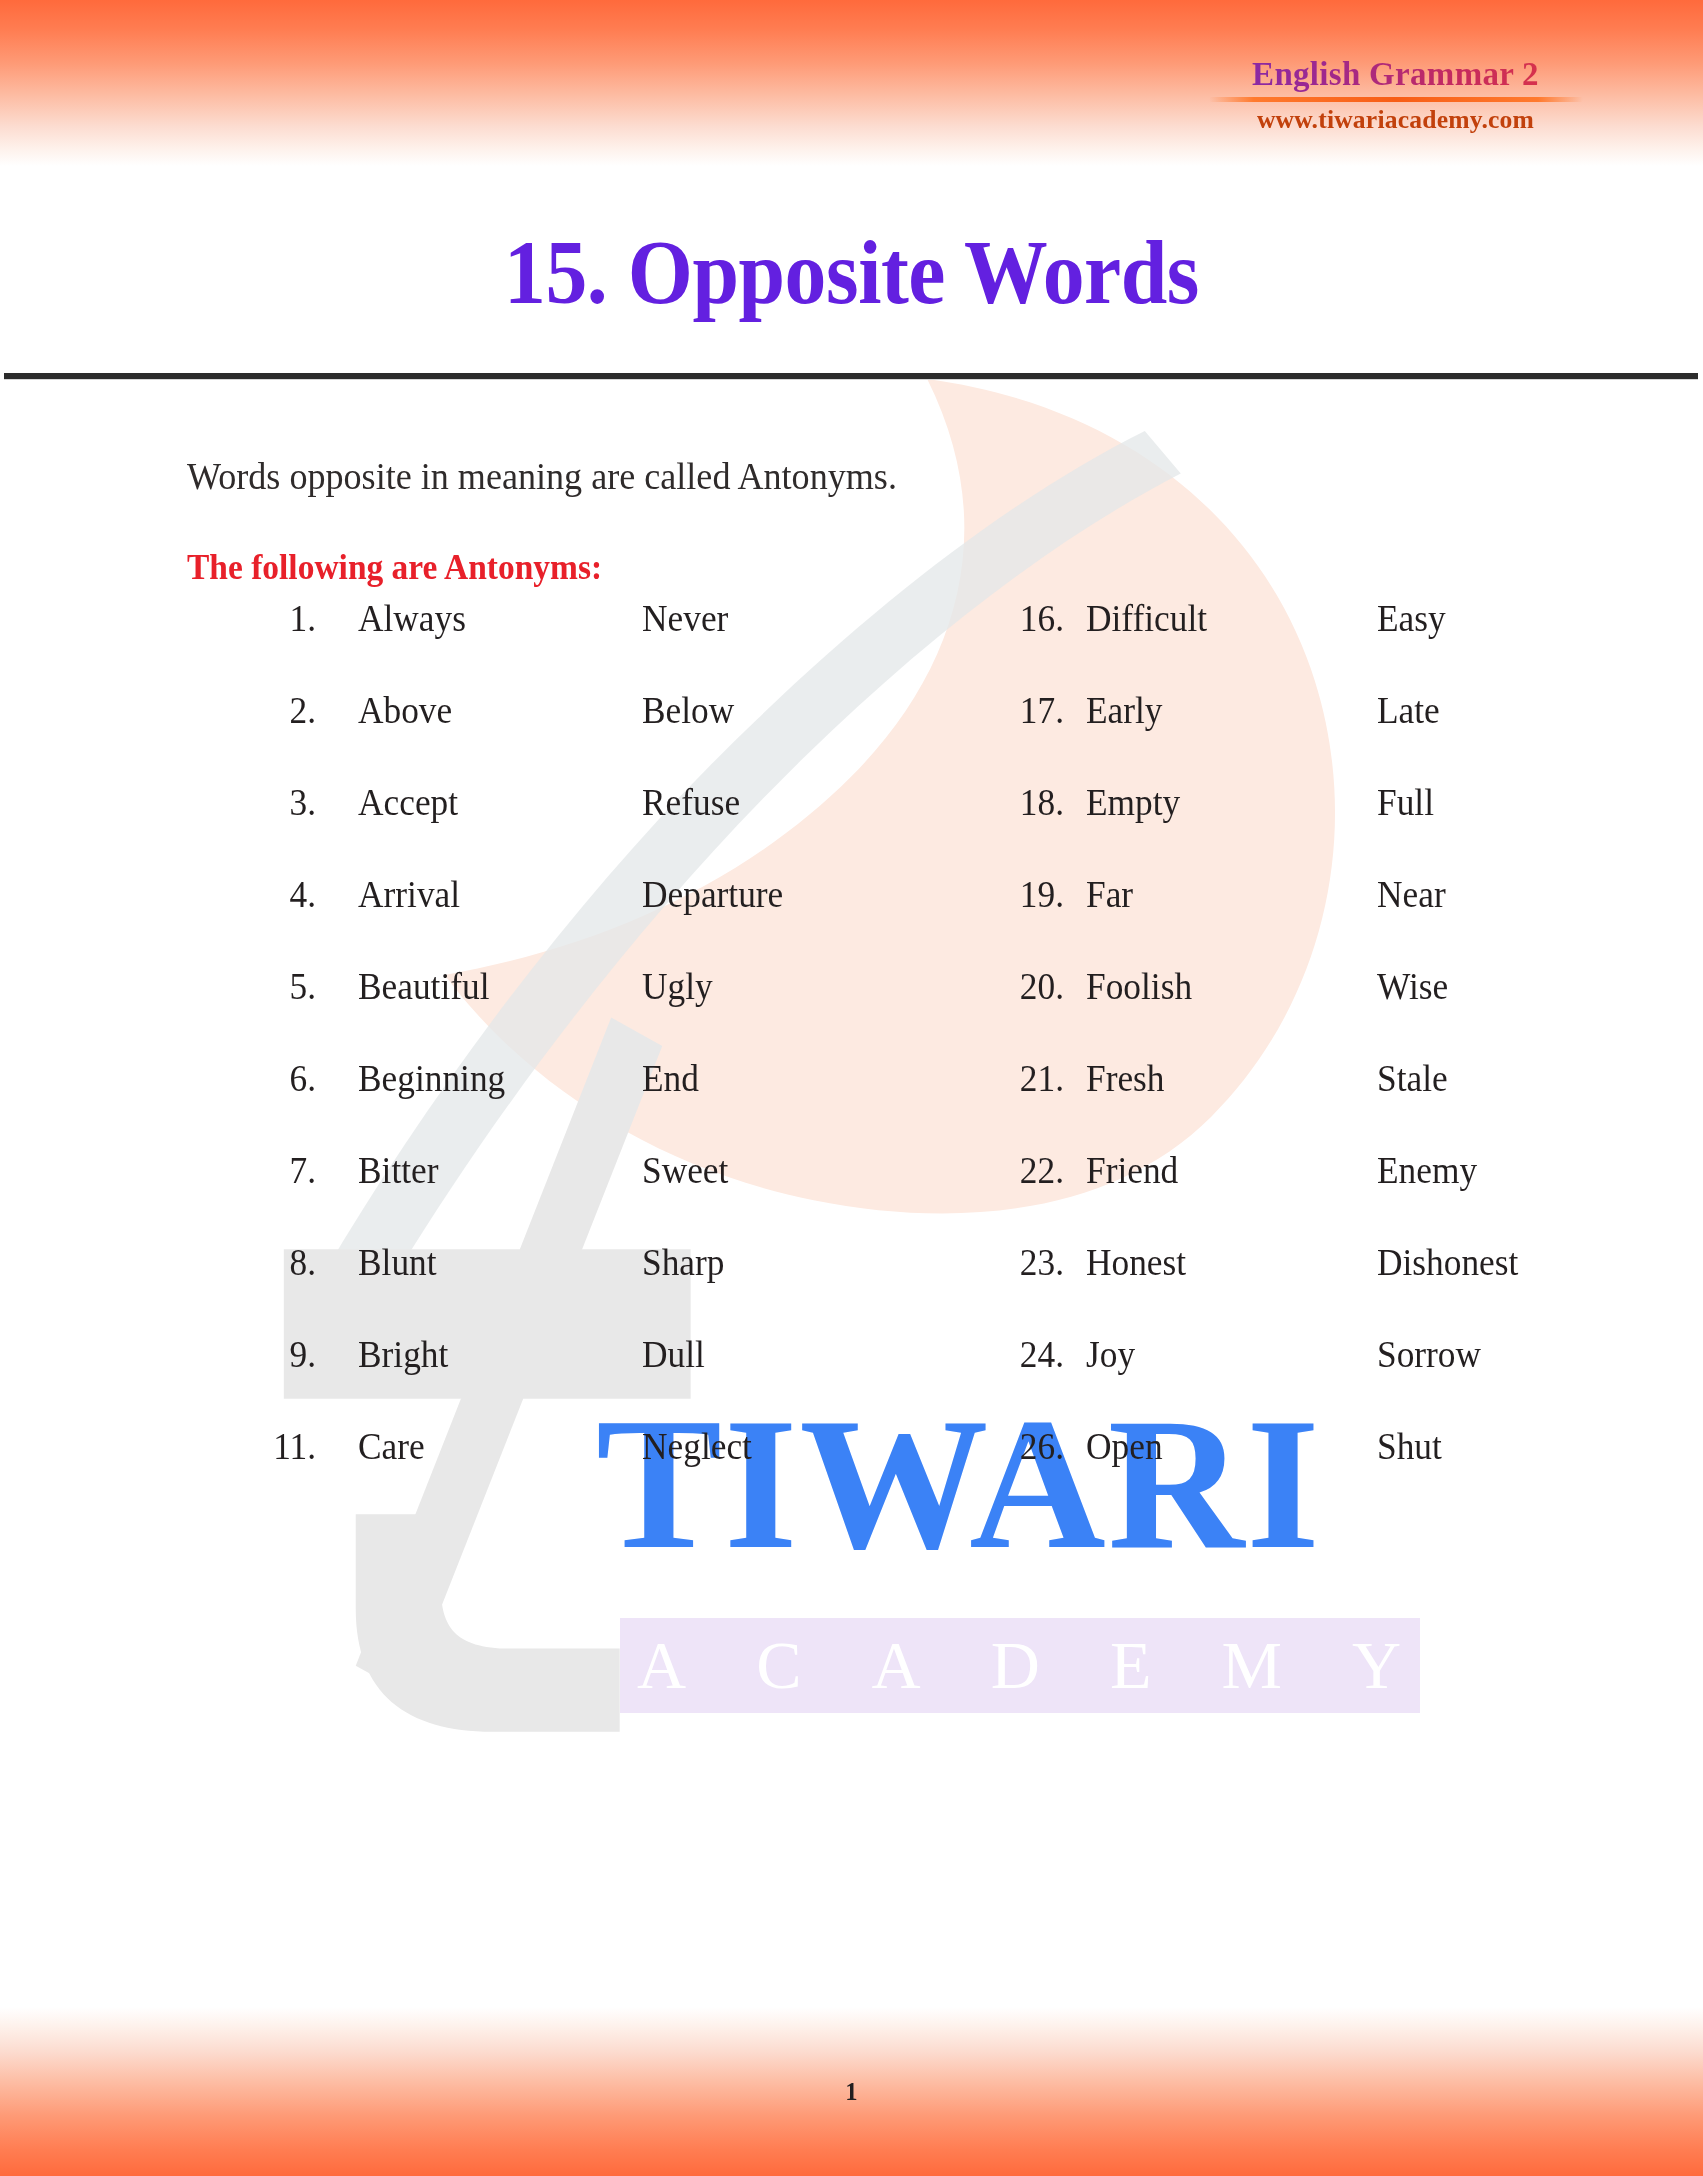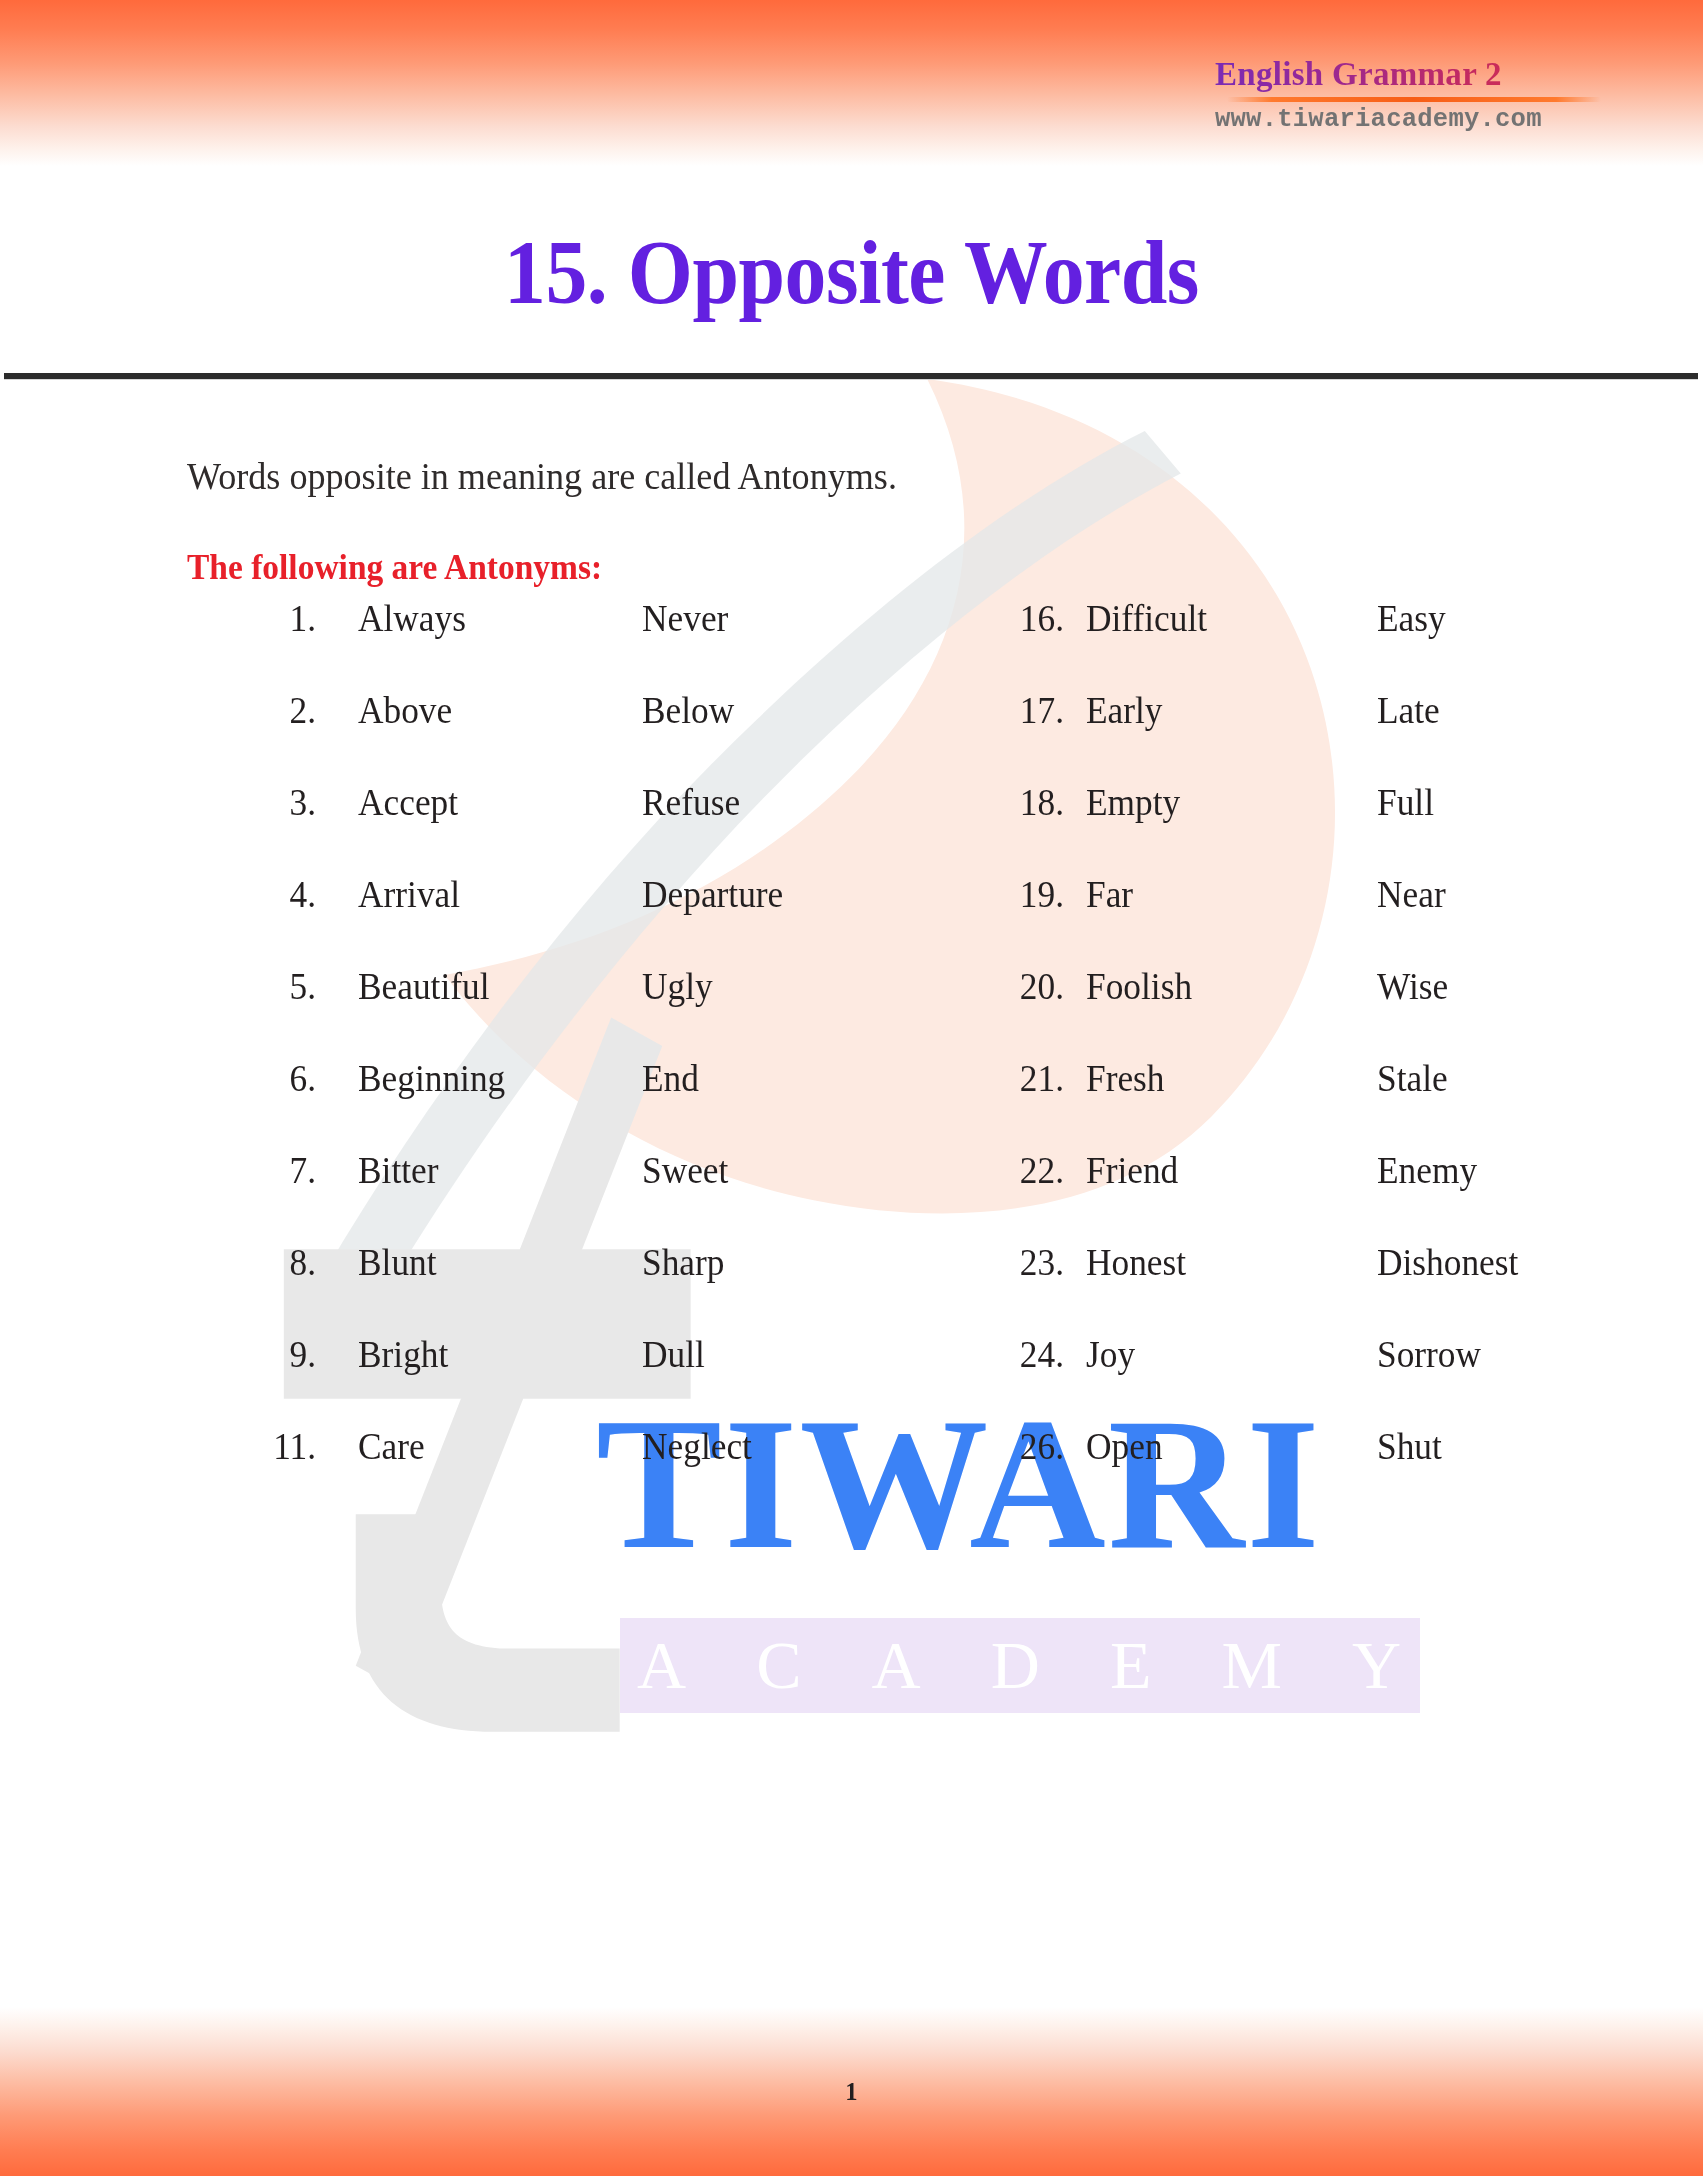--- a/index.html
+++ b/index.html
@@ -68,22 +68,23 @@
     font-family: "Liberation Serif", "DejaVu Serif", serif;
     font-weight: bold;
     font-size: 24.6px;
     color: #231f20;
   }
 
   
   .header-brand {
     position: absolute;
     top: 57px;
-    right: 91px;
+    right: 109px;
     z-index: 5;
+    text-align: center;
     width: 397px;
   }
   .brand-title {
     font-family: "Liberation Serif", "DejaVu Serif", serif;
     font-weight: bold;
     font-size: 33px;
     letter-spacing: 0.3px;
     background: linear-gradient(to right, #7b2bb5 0%, #9c2890 30%, #c42a5f 65%, #e23640 100%);
     -webkit-background-clip: text;
     background-clip: text;
@@ -98,24 +99,24 @@
     height: 4.7px;
     background: linear-gradient(to right,
       rgba(255,255,255,0) 0%,
       #ff7a2e 12%,
       #f75d16 50%,
       #ff7a2e 88%,
       rgba(255,255,255,0) 100%);
     border-radius: 2.8px;
   }
   .brand-url {
-    font-family: Liberation Mono, monospace;
+    font-family: Liberation Serif, serif;
     font-weight: bold;
     font-size: 25.6px;
-    color: #737373;
+    color: #c2410c;
     letter-spacing: 0.2px;
     line-height: 1.1;
     white-space: nowrap;
   }
 
   
   .doc-title {
     position: absolute;
     top: 225px;
     left: 0;

